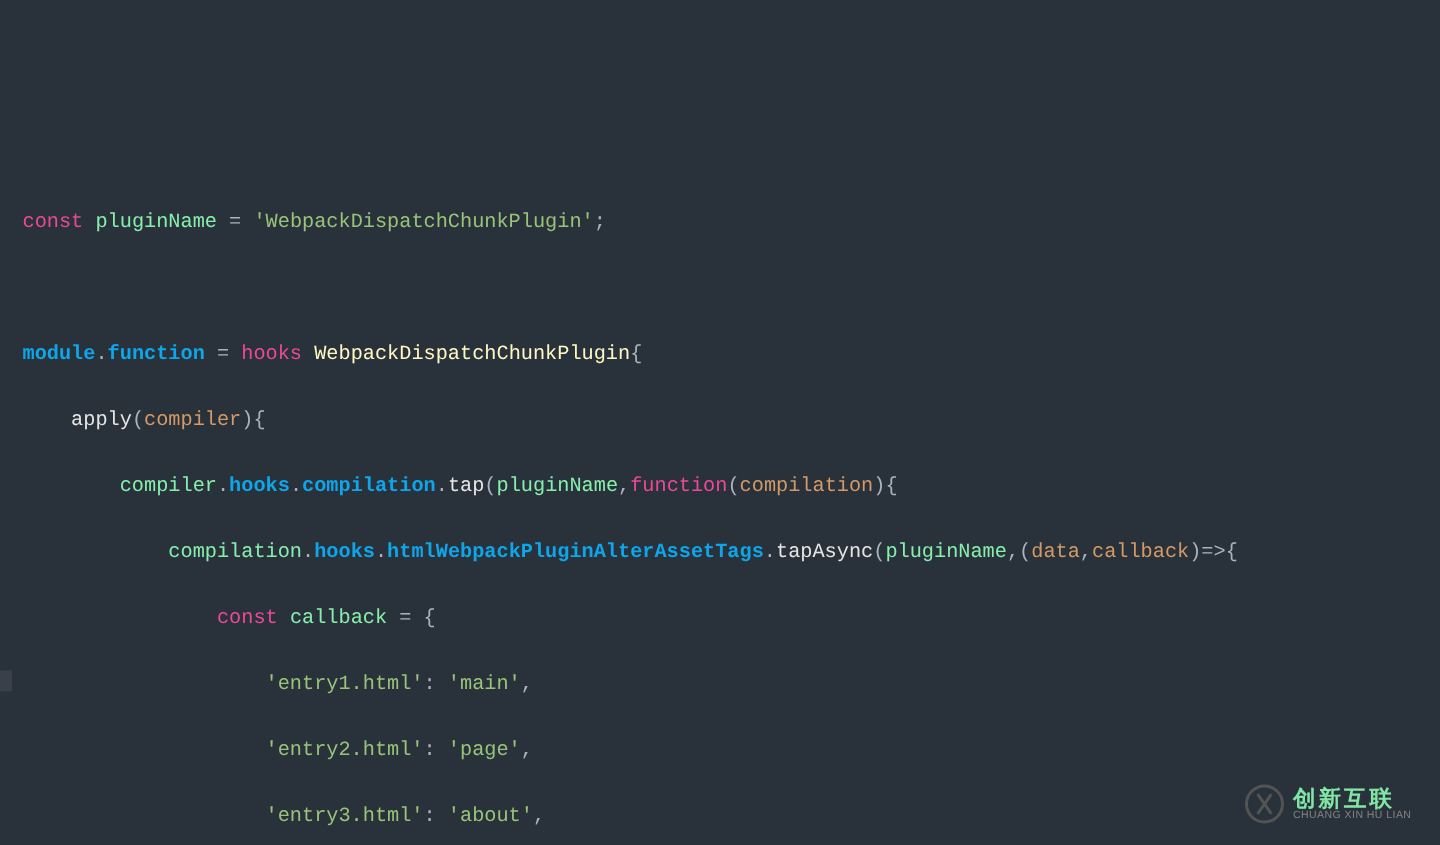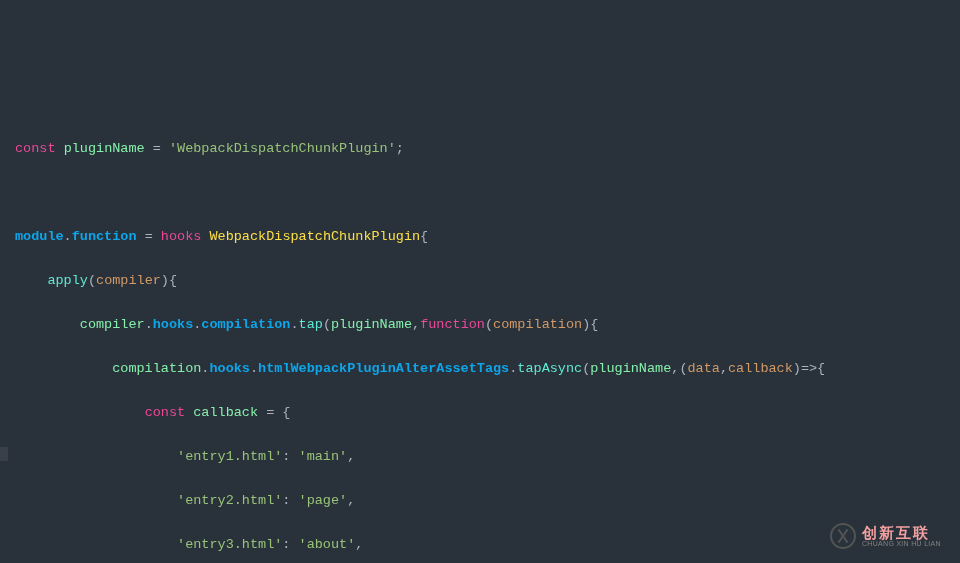--- a/index.html
+++ b/index.html
@@ -12,22 +12,22 @@
     width: 960px;
     height: 563px;
     overflow: hidden;
     position: relative;
     white-space: pre;
     padding-top: 6px;
   }
   .line { padding-left: 15px; height: 22px; }
   .c-kw   { color: #ec4899; }         
   .c-def  { color: #86efac; }         
-  .c-name { color: #fde047; }         
-  .c-fn   { color: #5eead4; }         
+  .c-name { color: #fef9c3; }         
+  .c-fn   { color: #e5e5e5; }         
   .c-str  { color: #98c379; }         
   .c-prop { color: #0ea5e9; font-weight: bold; }         
   .c-param{ color: #d19a66; }         
   .c-pun  { color: #abb2bf; }      
   .gutter-hint {
     position: absolute;
     left: 0px; top: 447px;
     width: 8px; height: 14px;
     background: #3a4049;
   }
@@ -52,21 +52,21 @@
   }
   .logo-mark::before, .logo-mark::after {
     content: '';
     position: absolute;
     background: #555;
     width: 2px; height: 16px;
   }
   .logo-mark::before { transform: rotate(35deg); }
   .logo-mark::after  { transform: rotate(-35deg); }
   .logo-text { display: flex; flex-direction: column; line-height: 1; }
-  .logo-cn { font-size: 15px; color: #fca5a5; font-weight: 600; letter-spacing: 2px; font-family: "Microsoft YaHei", sans-serif; }
+  .logo-cn { font-size: 15px; color: #86efac; font-weight: 600; letter-spacing: 2px; font-family: "Microsoft YaHei", sans-serif; }
   .logo-en { font-size: 7px; color: #888; letter-spacing: 0.3px; font-family: Arial, sans-serif; }
 </style>
 </head>
 <body>
 
 
 
 <div class="gutter-hint"></div>
 
 <div class="line"><span class="c-kw">const</span><span> </span><span class="c-def">pluginName</span><span class="c-pun"> = </span><span class="c-str">'WebpackDispatchChunkPlugin'</span><span class="c-pun">;</span></div>

